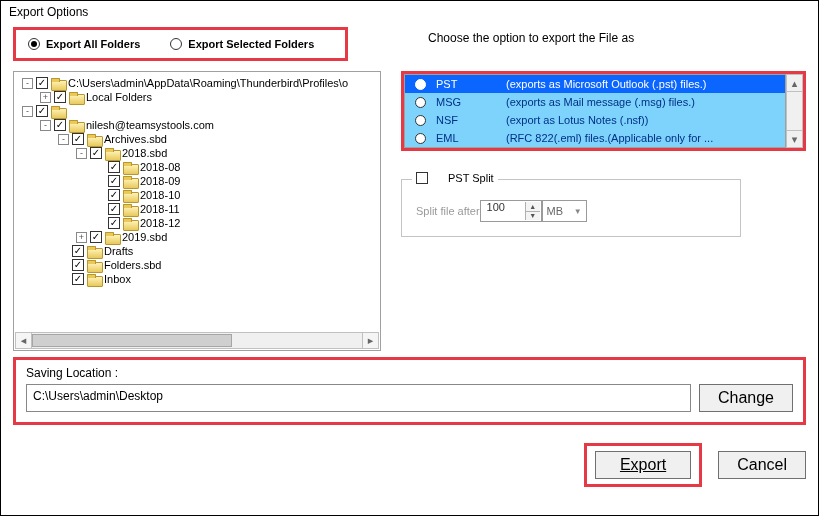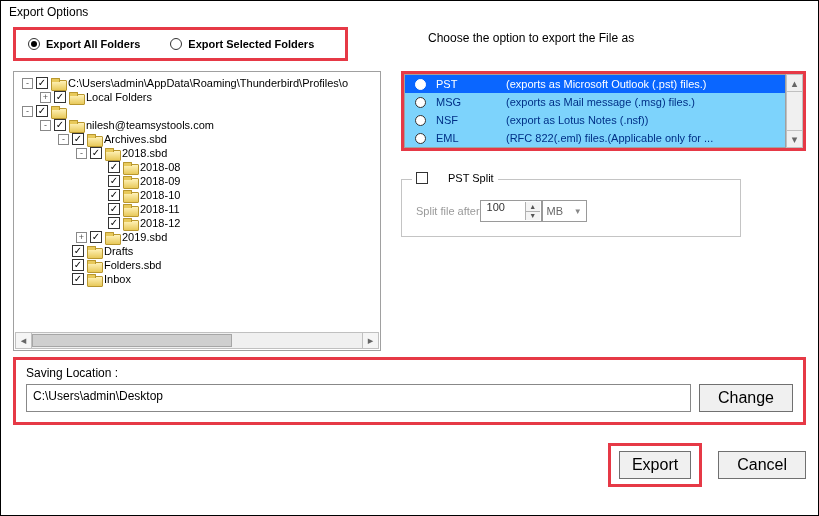--- a/index.html
+++ b/index.html
@@ -57,21 +57,21 @@
   .spin div:first-child { border-bottom:1px solid #b0b0b0; }
   .combo { width: 45px; height:22px; border:1px solid #9a9a9a; display:flex; align-items:center; padding: 0 4px; gap:4px; background:#fff; color:#666; }
   .combo .dd { margin-left:auto; font-size:8px; color:#888; }
 
   .save-box { border: 3px solid #e63946; margin-top: 6px; padding: 6px 10px 10px 10px; display:flex; flex-direction:column; gap:4px; position: relative; }
   .save-row { display:flex; gap:8px; align-items:stretch; }
   .save-input { flex:1; border:1px solid #888; padding:4px 6px; font-size:12px; background:#fff; }
   .btn { border:1px solid #707070; background:#f0f0f0; padding: 4px 18px; font-size:16px; cursor:pointer; }
   .bottom-row { display:flex; justify-content:flex-end; gap:16px; margin-top: 18px; align-items:center; }
   .export-wrap { border:3px solid #e63946; padding:5px 8px; }
-  .export-wrap .btn { padding: 4px 12px; }
+  .export-wrap .btn { padding: 4px 24px; text-decoration: underline; }
 </style>
 </head>
 <body>
 
 <div class="window">
   <div class="titlebar">Export Options</div>
   <div class="content">
 
     <div style="display:flex; align-items:flex-start;">
       <div class="radio-group">

